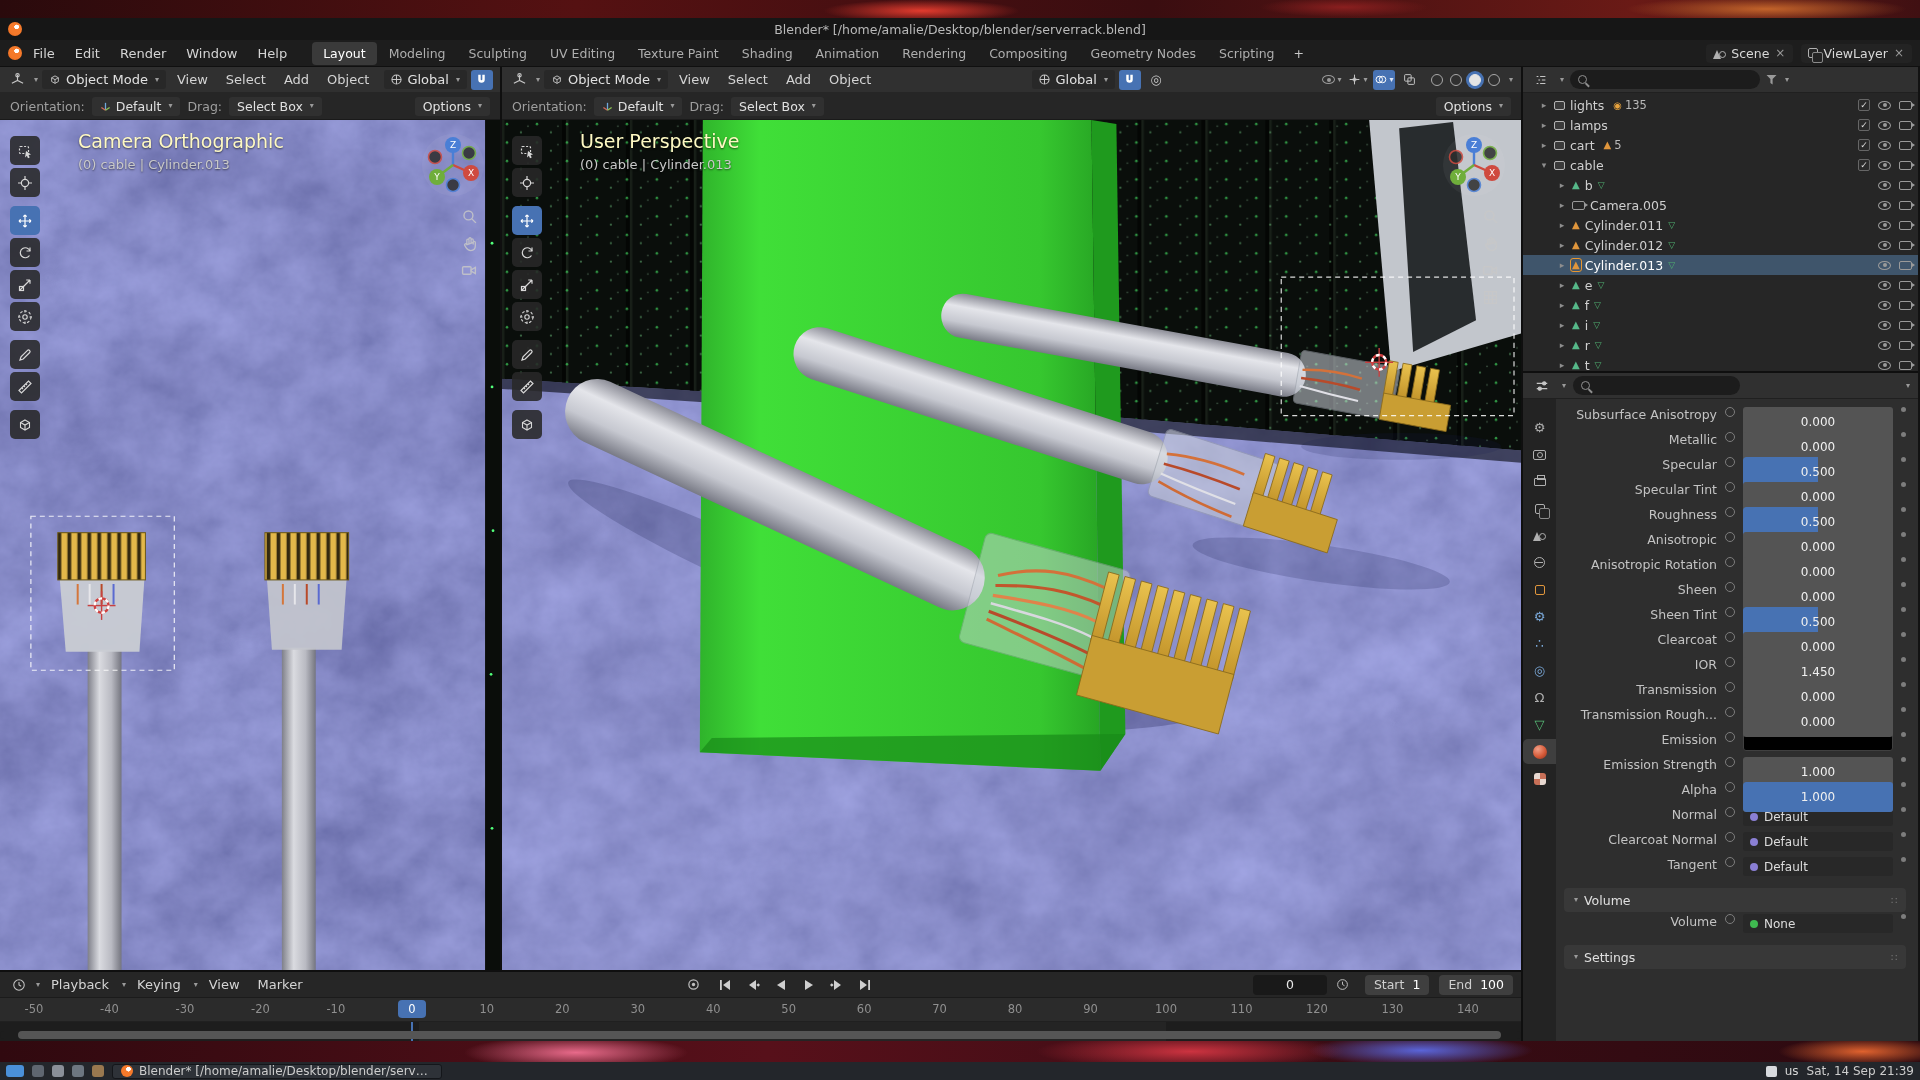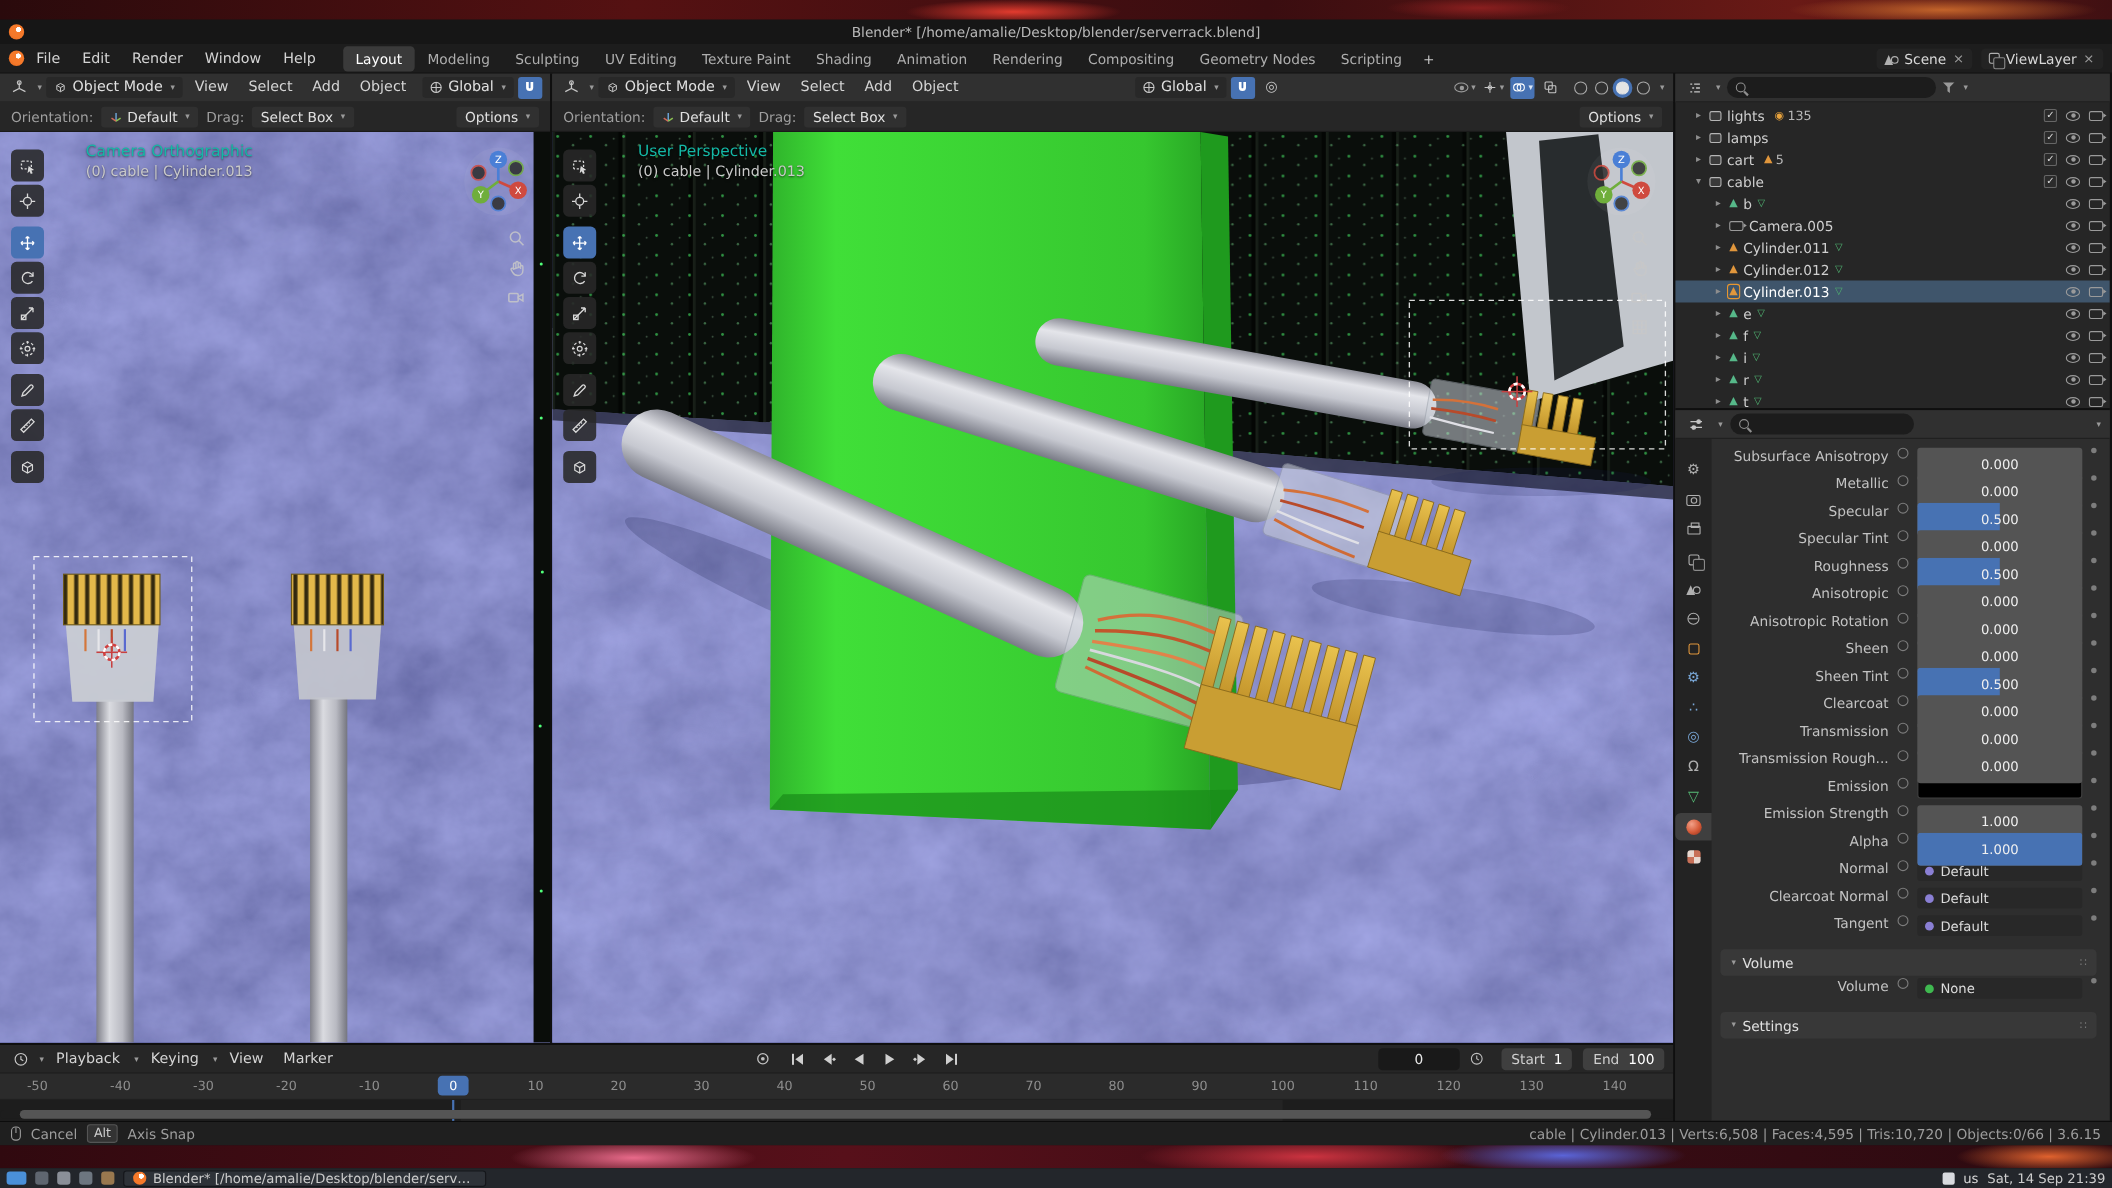--- a/index.html
+++ b/index.html
@@ -57,21 +57,21 @@
   .shadeball.on{background:#e4e4e4;border-color:#e4e4e4;box-shadow:0 0 0 3px #4772b3;}
   .shadegroup{display:flex;align-items:center;gap:7px;margin-left:6px;margin-right:2px;}
 
   .vp-tools{height:27px;background:#262626;display:flex;align-items:center;gap:7px;padding:0 10px;border-bottom:1px solid #1a1a1a;white-space:nowrap;overflow:hidden;}
   .ts-label{color:#9f9f9f;font-size:12.5px;}
   .tsdrop{display:flex;align-items:center;gap:5px;background:#303030;border-radius:3px;padding:2px 8px;color:#e0e0e0;font-size:12.5px;}
 
   .vp-canvas{flex:1;position:relative;min-height:0;overflow:hidden;background:#3a3f7a;}
   .vp-canvas svg.scene3d{position:absolute;inset:0;width:100%;height:100%;}
   .ovtext{position:absolute;left:78px;top:8px;line-height:1.45;text-shadow:0 1px 2px rgba(0,0,0,.6);}
-  .ovtext .l1{color:#14b8a6;font-size:14px;}
+  .ovtext .l1{color:#fef9c3;font-size:19px;}
   .ovtext .l2{color:#c9c9c9;font-size:13px;}
   .vtoolbar{position:absolute;left:10px;top:16px;display:flex;flex-direction:column;gap:3px;}
   .tool{width:30px;height:29px;border-radius:5px;background:rgba(40,40,40,.88);display:flex;align-items:center;justify-content:center;}
   .tool.active{background:#4772b3;}
   .tool.gap{margin-top:6px;}
   .navgizmo{position:absolute;top:12px;right:14px;width:66px;height:66px;}
   .sideicons{position:absolute;top:88px;right:22px;display:flex;flex-direction:column;gap:10px;align-items:center;}
   .sideicons svg{opacity:.85;}
 
   
@@ -1182,20 +1182,29 @@
               <div class="prow">
                   <span class="plabel">Clearcoat</span>
                   <span class="pdeco"></span>
                   <div class="pslider">
                     <div class="pfill" style="width: 0%;"></div>
                     <span class="pval">0.000</span>
                   </div>
                   <span class="pdot"></span>
                 </div>
               <div class="prow">
+                  <span class="plabel">IOR</span>
+                  <span class="pdeco"></span>
+                  <div class="pslider">
+                    <div class="pfill" style="width: 0%;"></div>
+                    <span class="pval">1.450</span>
+                  </div>
+                  <span class="pdot"></span>
+                </div>
+              <div class="prow">
                   <span class="plabel">Transmission</span>
                   <span class="pdeco"></span>
                   <div class="pslider">
                     <div class="pfill" style="width: 0%;"></div>
                     <span class="pval">0.000</span>
                   </div>
                   <span class="pdot"></span>
                 </div>
               <div class="prow">
                   <span class="plabel">Transmission Rough...</span>
@@ -1276,28 +1285,20 @@
                   <span class="caret">▾</span>
                   <span>Settings</span>
                   <span class="sgrip">∷</span>
                 </div>
             </div>
           </div>
         </div>
       </div>
     </div>
 
-    <div class="statusbar">
-      <span class="mouseic"></span>
-      <span>Cancel</span>
-      <span class="keybadge">Alt</span>
-      <span>Axis Snap</span>
-      <div class="spacer"></div>
-      <span>cable | Cylinder.013 | Verts:6,508 | Faces:4,595 | Tris:10,720 | Objects:0/66 | 3.6.15</span>
-    </div>
   </div>
 
   <div class="taskbar">
     <span class="tbi menu"></span>
     <span class="tbi t2"></span>
     <span class="tbi t3"></span>
     <span class="tbi t4"></span>
     <span class="tbi t5"></span>
     <div class="tbwin">
       <span class="blogo tiny"></span>

